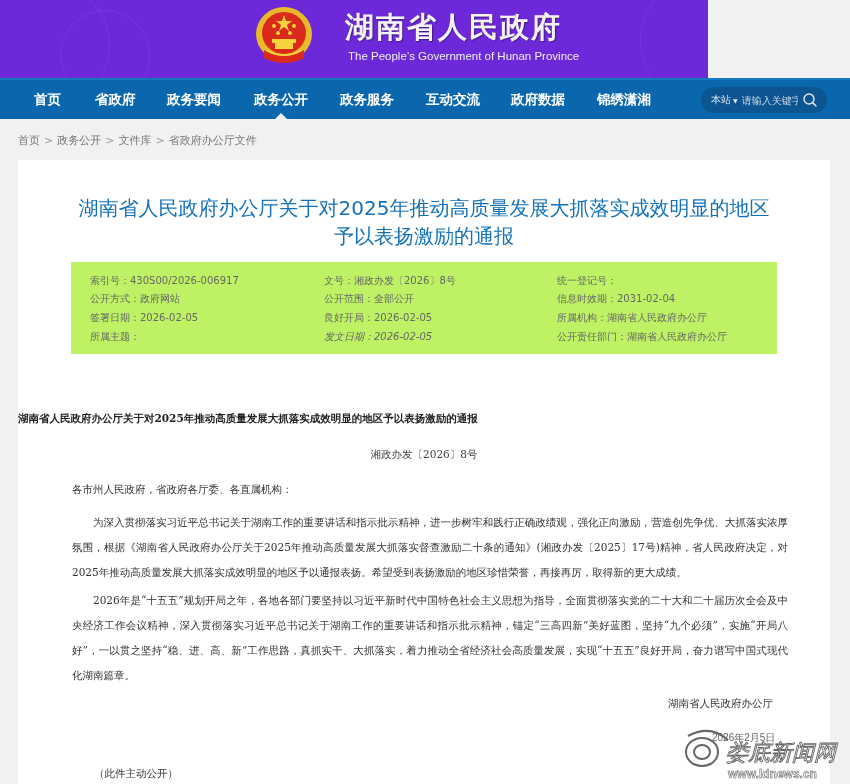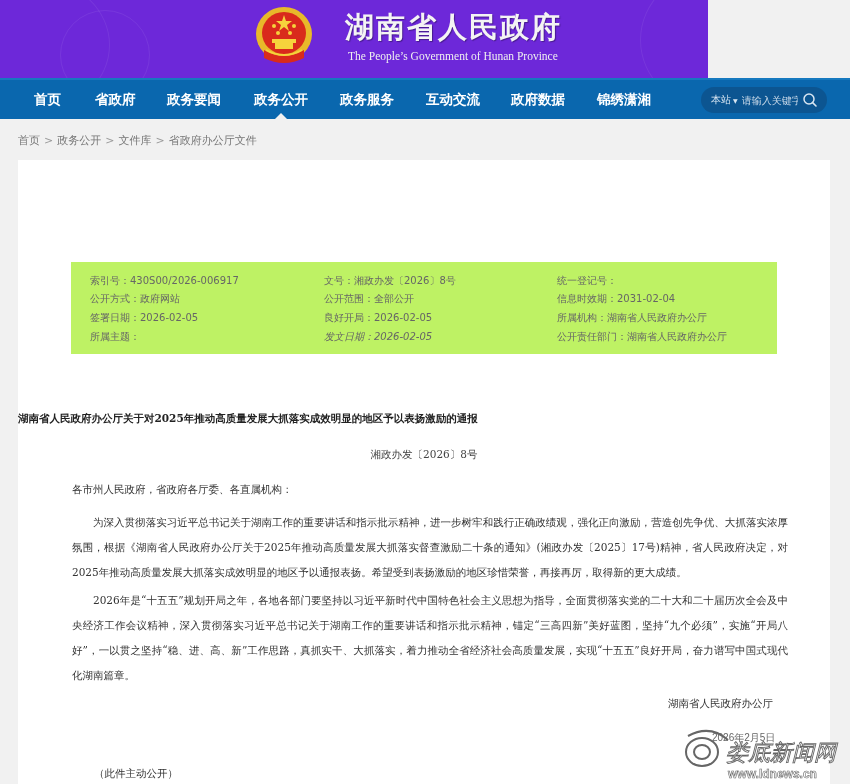--- a/index.html
+++ b/index.html
@@ -3,21 +3,21 @@
 <meta charset="utf-8">
 <style>
   * { box-sizing: border-box; margin: 0; padding: 0; }
   html, body { width: 850px; height: 784px; overflow: hidden; }
   body { background: #f1f1f1; font-family: "DejaVu Sans", "Liberation Sans", sans-serif; color: #333; position: relative; }
 
   .banner { position: absolute; left: 0; top: 0; width: 708px; height: 78px; background: #6d28d9; overflow: hidden; }
   .banner .deco { position: absolute; border: 1px solid rgba(255,255,255,0.07); border-radius: 50%; }
   .emblem { position: absolute; left: 254px; top: 6px; width: 60px; height: 64px; }
   .site-title { position: absolute; left: 345px; top: 8px; font-size: 29px; font-weight: bold; color: #f4f4f4; letter-spacing: 2px; text-shadow: 1px 1px 1px rgba(0,0,0,0.35); font-family: "DejaVu Sans", sans-serif; }
-  .site-sub { position: absolute; left: 348px; top: 50px; font-size: 11.5px; color: #f0f0f0; font-family: Liberation Serif, serif; }
+  .site-sub { position: absolute; left: 348px; top: 50px; font-size: 11.5px; color: #f0f0f0; font-family: Liberation Sans, sans-serif; }
 
   .nav { position: absolute; left: 0; top: 78px; width: 850px; height: 41px; background: #0a67ae; border-top: 2px solid #1679bf; }
   .nav-item { position: absolute; top: 0; height: 39px; line-height: 39px; color: #fff; font-size: 13.5px; font-weight: bold; white-space: nowrap; cursor: pointer; }
   .nav-item.active::after { content: ""; position: absolute; left: 50%; margin-left: -6px; bottom: 0; width: 0; height: 0; border-left: 6px solid transparent; border-right: 6px solid transparent; border-bottom: 6px solid #f1f1f1; }
   .search { position: absolute; left: 701px; top: 7px; width: 126px; height: 26px; border-radius: 13px; background: #0c5591; display: flex; align-items: center; padding-left: 10px; }
   .search .scope { color: #d9e6f2; font-size: 10px; white-space: nowrap; }
   .search .caret { color: #d9e6f2; font-size: 6px; margin: 0 4px 0 2px; }
   .search input { border: none; background: transparent; color: #fff; font-size: 10px; width: 56px; outline: none; font-family: "DejaVu Sans", sans-serif; }
   .search input::placeholder { color: #c8d8e8; }
   .search .search-icon { position: absolute; right: 9px; top: 5px; width: 16px; height: 16px; }
@@ -92,20 +92,24 @@
       <line x1="10.6" y1="10.6" x2="14" y2="14" stroke="#d9e6f2" stroke-width="1.6" stroke-linecap="round"></line>
     </svg>
   </div>
 </div>
 
 <div class="breadcrumb">
   <span class="crumb">首页</span><span class="sep">&gt;</span><span class="crumb">政务公开</span><span class="sep">&gt;</span><span class="crumb">文件库</span><span class="sep">&gt;</span><span class="crumb">省政府办公厅文件</span>
 </div>
 
 <div class="card">
+  <h1 class="doc-title">
+    <span>湖南省人民政府办公厅关于对2025年推动高质量发展大抓落实成效明显的地区</span><br>
+    <span>予以表扬激励的通报</span>
+  </h1>
 
   <div class="meta">
     <div class="cell" style="left:19px;top:12px;"><span>索引号：</span><span>430S00/2026-006917</span></div>
     <div class="cell" style="left:253px;top:12px;"><span>文号：</span><span>湘政办发〔2026〕8号</span></div>
     <div class="cell" style="left:486px;top:12px;"><span>统一登记号：</span><span></span></div>
 
     <div class="cell" style="left:19px;top:30px;"><span>公开方式：</span><span>政府网站</span></div>
     <div class="cell" style="left:253px;top:30px;"><span>公开范围：</span><span>全部公开</span></div>
     <div class="cell" style="left:486px;top:30px;"><span>信息时效期：</span><span>2031-02-04</span></div>
 

